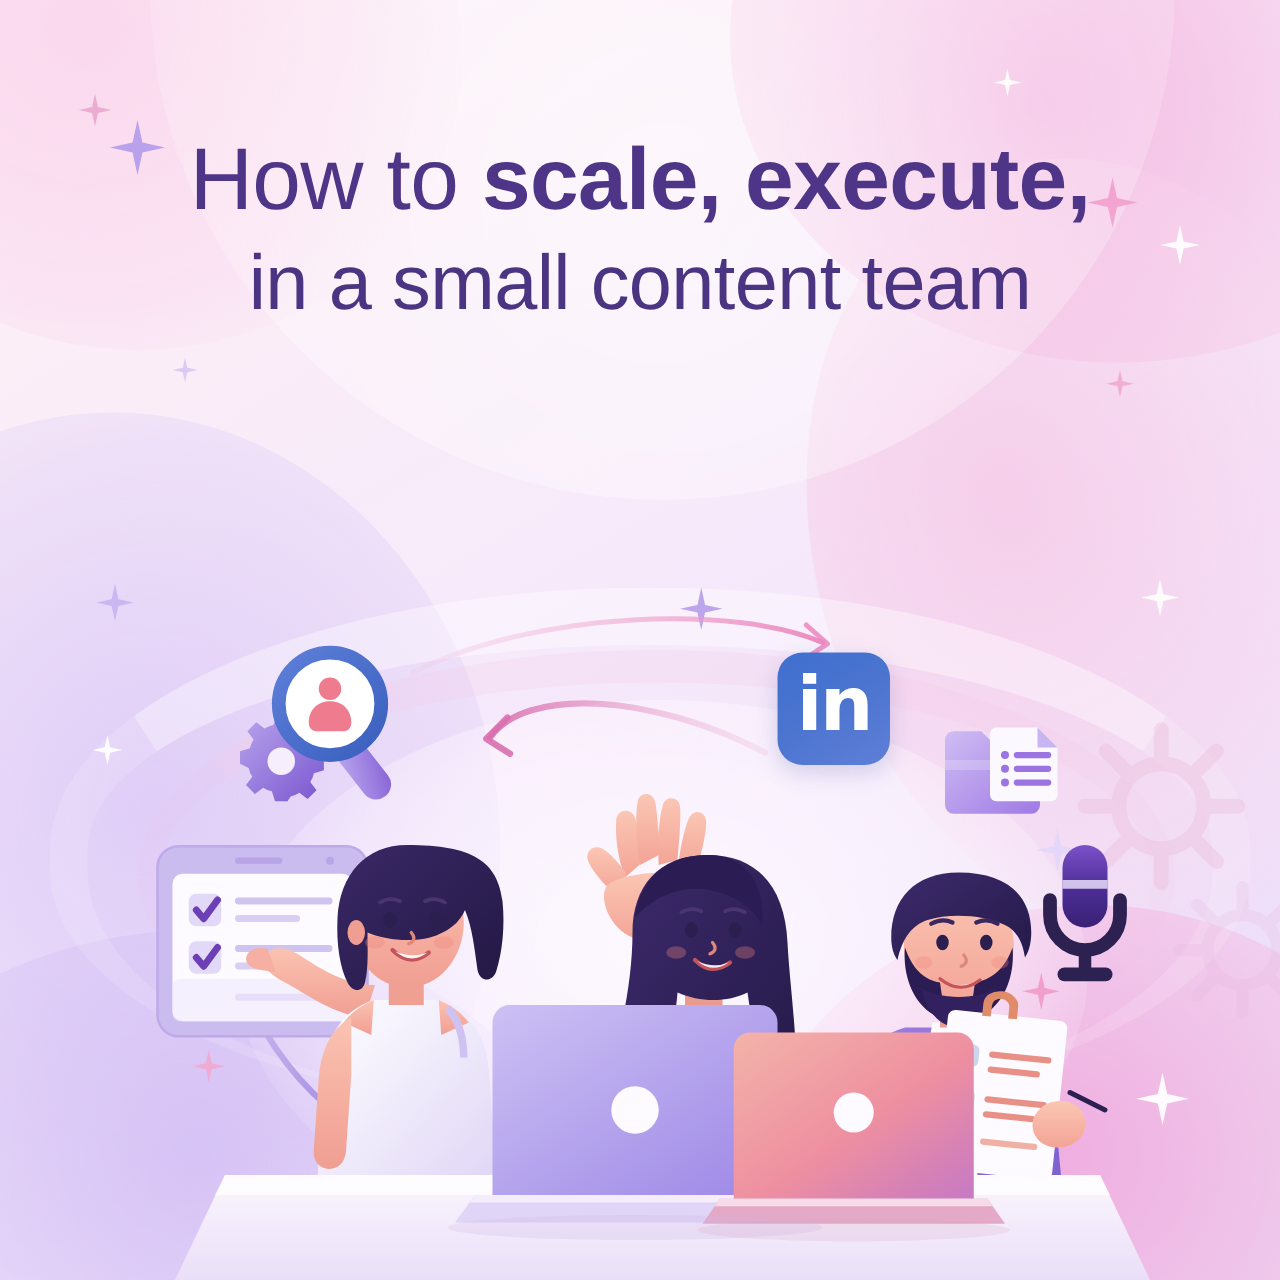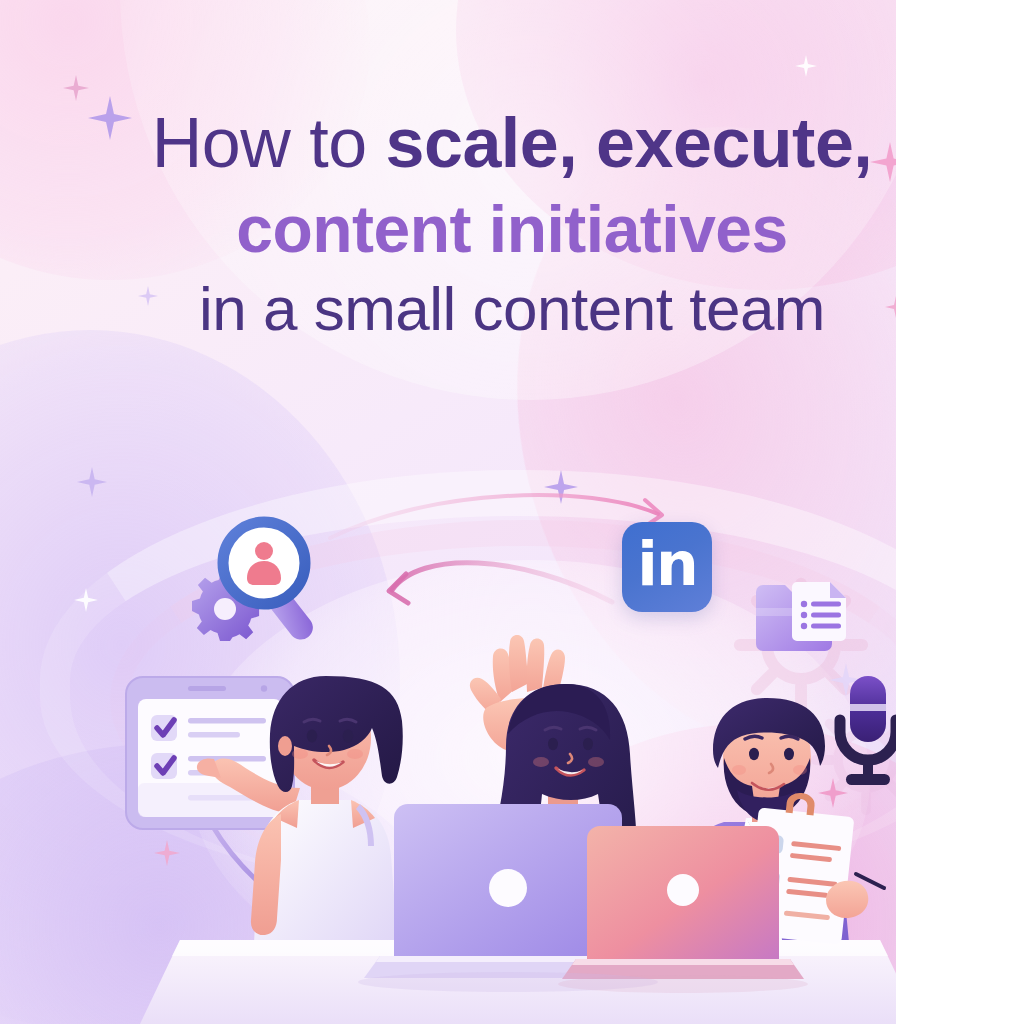--- a/index.html
+++ b/index.html
@@ -7,21 +7,21 @@
     margin: 0;
     padding: 0;
     width: 1024px;
     height: 1024px;
     overflow: hidden;
     font-family: "Liberation Sans", sans-serif;
   }
 
   #canvas {
     position: relative;
-    width: 896px;
+    width: 1024px;
     height: 1024px;
     overflow: hidden;
     background: linear-gradient(150deg, #fdf2f8 0%, #fbeef7 18%, #f7eafa 42%, #f3e6fb 62%, #eee0fa 80%, #e9dcf8 100%);
   }
 
   
   .blob { position: absolute; border-radius: 50%; filter: blur(0.5px); }
 
   .blob-a { 
     left: -150px; top: -190px; width: 520px; height: 470px;
@@ -213,21 +213,20 @@
       <div class="spark" style="left: 544px; top: 470px; width: 34px; height: 34px; color: rgb(183, 158, 236); opacity: 0.92;"></div>
       <div class="spark" style="left: 829px; top: 663px; width: 34px; height: 34px; color: rgb(228, 214, 248); opacity: 0.92;"></div>
       <div class="spark" style="left: 818px; top: 778px; width: 30px; height: 30px; color: rgb(240, 154, 201); opacity: 0.92;"></div>
       <div class="spark" style="left: 909px; top: 858px; width: 42px; height: 42px; color: rgb(255, 255, 255); opacity: 0.92;"></div>
       <div class="spark" style="left: 642px; top: 887px; width: 26px; height: 26px; color: rgb(246, 226, 240); opacity: 0.92;"></div>
       <div class="spark" style="left: 242px; top: 946px; width: 22px; height: 22px; color: rgb(240, 183, 216); opacity: 0.92;"></div>
     </div>
 
   <div id="headline">
     <span class="ln ln1"><span class="light">How to </span><span>scale, execute,</span></span>
-    <span class="ln ln3">content initiatives</span>
     <span class="ln ln4">in a small content team</span>
   </div>
 
   <div id="illo">
 
     <svg id="arrows" viewBox="0 0 1024 554">
       <defs>
         <linearGradient id="arrGradPinkR" x1="0" y1="0" x2="1" y2="0">
           <stop offset="0%" stop-color="#f2c6e2" stop-opacity=".25"></stop>
           <stop offset="100%" stop-color="#ec86bd" stop-opacity=".95"></stop>

